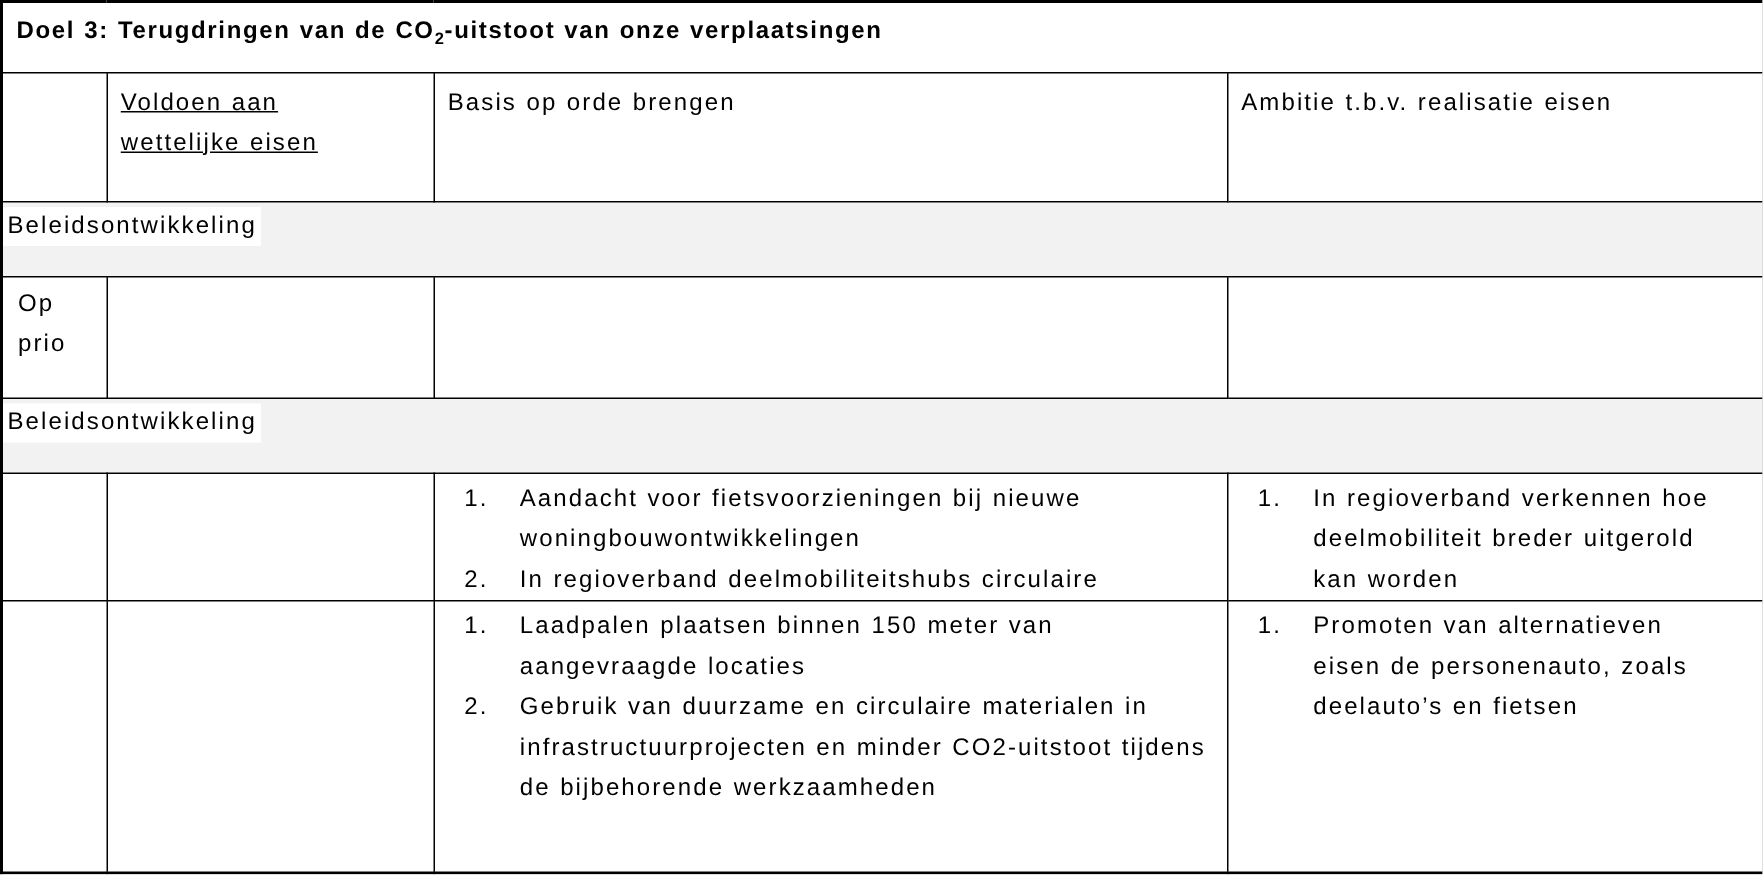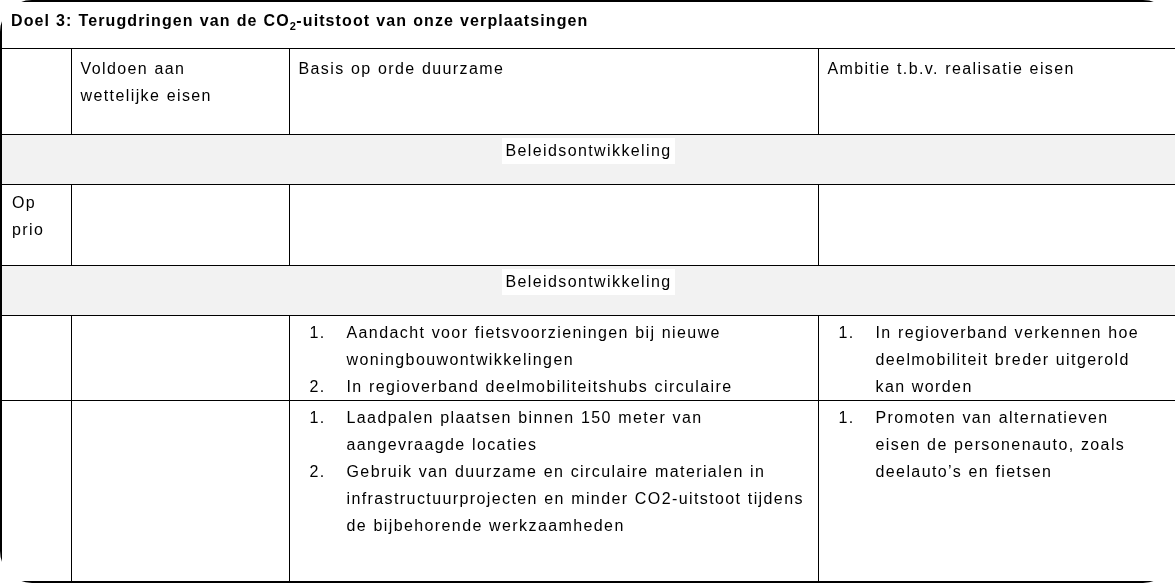--- a/index.html
+++ b/index.html
@@ -7,21 +7,20 @@
     padding: 0;
     background: #ffffff;
     font-family: "Liberation Sans", sans-serif;
     color: #000000;
   }
   .page {
     width: 1175px;
     height: 583px;
     background: #ffffff;
     overflow: hidden;
-    border-radius: 32px;
   }
   table.goal-table {
     width: 1175px;
     height: 583px;
     border-collapse: collapse;
     table-layout: fixed;
     border: 2px solid #000000;
   }
   td {
     border: 1px solid #000000;
@@ -41,24 +40,24 @@
   }
   td.title-cell sub {
     font-size: 11px;
     letter-spacing: 0.4px;
   }
   td.header-cell {
     padding: 6px 8px 0 9px;
   }
   td.header-cell.narrow-wrap {
     padding-right: 26px;
+    text-decoration: underline;
   }
   td.section-cell {
     background: #f2f2f2;
-    text-align: center;
     padding-top: 2px;
     vertical-align: top;
   }
   .section-label {
     display: inline-block;
     background: #ffffff;
     padding: 0 3px;
     line-height: 26px;
   }
   td.rowlabel-cell {
@@ -97,21 +96,21 @@
     <tbody>
         <tr style="height:47px">
       <td colspan="4" class="title-cell">
         <span>Doel 3: Terugdringen van de CO</span><sub>2</sub><span>-uitstoot van onze verplaatsingen</span>
       </td>
     </tr>
 
     <tr style="height:86px">
       <td class="header-cell"></td>
       <td class="header-cell narrow-wrap">Voldoen aan wettelijke eisen</td>
-      <td class="header-cell">Basis op orde duurzame</td>
+      <td class="header-cell">Basis op orde brengen</td>
       <td class="header-cell">Ambitie t.b.v. realisatie eisen</td>
     </tr>
 
     <tr style="height:50px">
       <td colspan="4" class="section-cell">
         <span class="section-label">Beleidsontwikkeling</span>
       </td>
     </tr>
     <tr style="height:81px">
       <td class="rowlabel-cell">Op prio</td>

